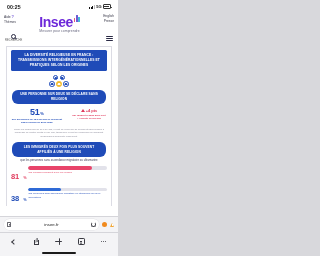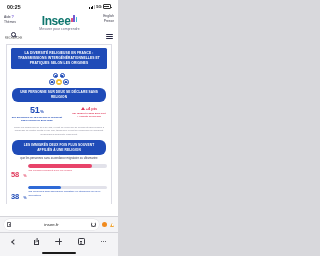--- a/index.html
+++ b/index.html
@@ -32,21 +32,21 @@
   
   .site-header{ background:#ffffff; padding:1px 4px 2px; position:relative; }
   .hdr-row{ display:flex; align-items:flex-start; justify-content:space-between; }
   .hdr-side{ display:flex; flex-direction:column; gap:1.2px; padding-top:1px; }
   .hdr-side.right{ align-items:flex-end; }
   .hdr-link{ font-size:3.3px; color:#3a3a4a; line-height:1.15; white-space:nowrap; }
   .hdr-link.sup{ position:relative; }
   .q-badge{ color:#7b61d9; font-size:4px; font-weight:bold; }
   .brandwrap{ display:flex; flex-direction:column; align-items:center; margin-top:.5px; }
   .brand{ display:flex; align-items:flex-start; }
-  .brand-name{ font-size:12px; font-weight:bold; color:#0f766e; letter-spacing:-.4px; line-height:1; }
+  .brand-name{ font-size:14px; font-weight:bold; color:#6d28d9; letter-spacing:-.4px; line-height:1; }
   .brand-bars{ display:flex; align-items:flex-end; gap:.7px; height:7px; margin-left:.8px; margin-top:.5px; }
   .brand-bars i{ display:block; width:1.6px; border-radius:.3px; }
   .brand-bars i:nth-child(1){ height:4px; background:#e4547e; }
   .brand-bars i:nth-child(2){ height:7px; background:#6f5ad4; }
   .brand-bars i:nth-child(3){ height:5px; background:#46b9d8; }
   .tagline{ font-size:3.4px; color:#6a6a80; margin-top:.5px; letter-spacing:.05px; }
 
   .hdr-row2{ display:flex; align-items:center; justify-content:space-between; margin-top:1px; padding:0 1px; }
   .search-chip{ display:flex; flex-direction:column; align-items:center; gap:.4px; }
   .mag{ width:5px; height:5px; border:.7px solid #2b2b45; border-radius:50%; position:relative; }
@@ -247,21 +247,21 @@
 
       <div class="note">Parmi les personnes de 18 à 59 ans, la part de celles qui se déclarent sans religion a progressé de quatre points en dix ans, tandis que la part de personnes se déclarant musulmanes augmente également.</div>
 
       <div class="sec2">
         <div class="pill">LES IMMIGRÉS DEUX FOIS PLUS SOUVENT AFFILIÉS À UNE RELIGION</div>
         <div class="sub-note">que les personnes sans ascendance migratoire ou ultramarine</div>
 
         <div class="bars">
           <div class="bar-line c-pink">
             <div>
-              <span class="bar-num">58</span>
+              <span class="bar-num">81</span>
               <span class="bar-unit">%</span>
             </div>
             <div class="bar-right">
               <div class="track">
                 <div class="fill" id="fill0" style="width: 81%; background: rgb(232, 68, 106);"></div>
               </div>
               <div class="bar-cap">des immigrés déclarent avoir une religion</div>
             </div>
           </div>
 

